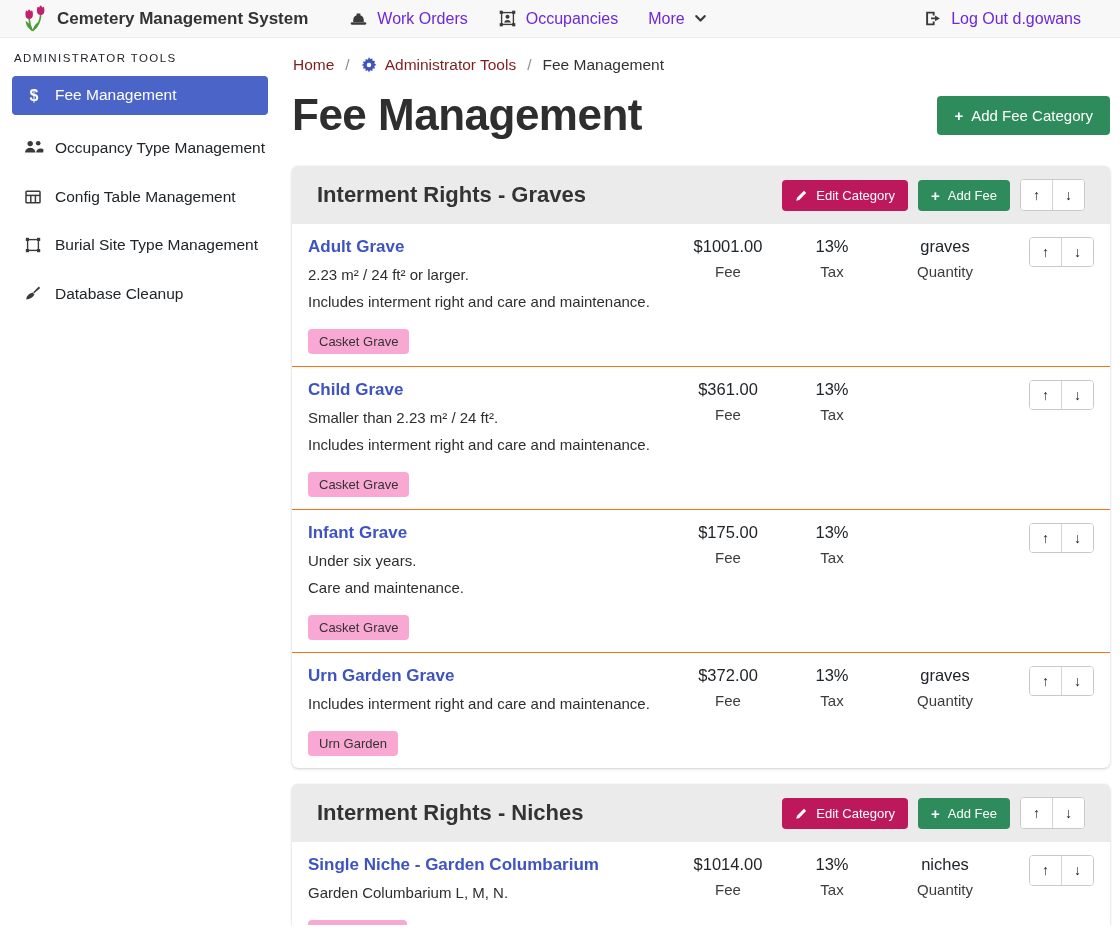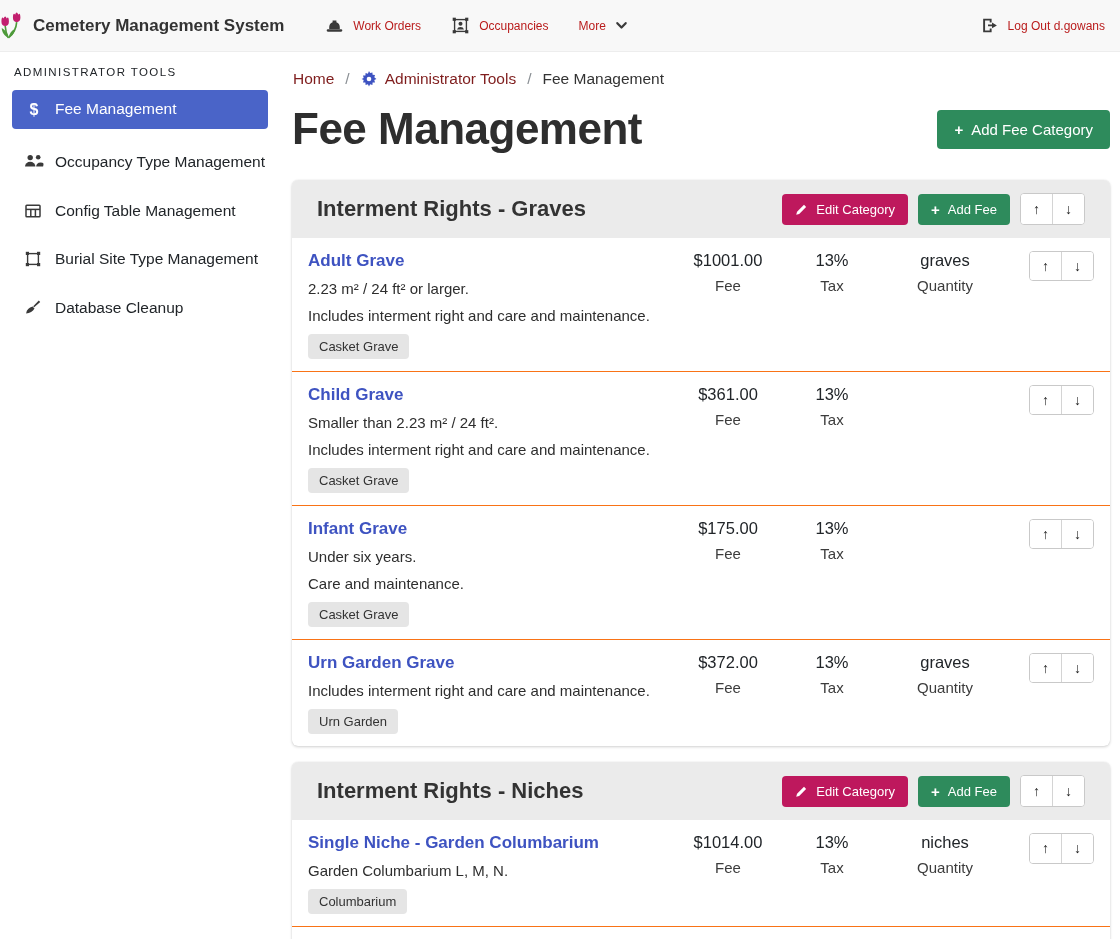--- a/index.html
+++ b/index.html
@@ -5,28 +5,28 @@
   * { box-sizing: border-box; margin: 0; padding: 0; }
   html, body { width: 1120px; height: 939px; overflow: hidden; }
   body {
     font-family: "Liberation Sans", "DejaVu Sans", sans-serif;
     background: #fff; color: #212529; font-size: 15px;
   }
   svg { display: block; }
 
   
   .navbar {
-    height: 52px; background: #f8f8f8; border-bottom: 1px solid #ededed;
-    display: flex; align-items: center; padding: 0 0;
+    height: 38px; background: #f8f8f8; border-bottom: 1px solid #ededed;
+    display: flex; align-items: center; padding: 0 24px;
   }
   .brand { display: flex; align-items: center; gap: 10px; margin-right: 26px; cursor: pointer; }
   .brand-title { font-size: 17px; font-weight: 700; color: #333; }
   .nav-item {
     display: flex; align-items: center; gap: 9px; margin: 0 15px;
-    font-size: 12px; color: #b91c1c; cursor: pointer;
+    font-size: 16px; color: #6d28d9; cursor: pointer;
   }
   .nav-item .navicon { color: #3a3a3a; }
   .nav-right { margin-left: auto; }
 
   
   .shell { display: flex; height: 887px; }
   .sidebar { width: 280px; flex: none; padding-top: 12px; }
   .main { flex: 1; padding: 10px 10px 0 12px; overflow: hidden; }
 
   
@@ -78,21 +78,21 @@
   .card-title { flex: 1; font-size: 22px; font-weight: 600; color: #333; }
   .card-actions { display: flex; align-items: center; gap: 10px; }
   .card-actions .arrow-btn { padding: 6px 12px; }
 
   .fee-row { display: flex; padding: 13px 16px 12px 16px; }
   .fee-row + .fee-row { border-top: 1px solid #f97316; }
   .fee-main { flex: 1; min-width: 0; padding-right: 6px; }
   .fee-name { font-size: 17px; font-weight: 700; color: #3e53c1; text-decoration: none; display: inline-block; margin-bottom: 9px; cursor: pointer; }
   .fee-desc { font-size: 15px; color: #2e2e2e; margin-bottom: 10px; }
   .fee-desc:empty { display: none; }
-  .badge { display: inline-block; background: #e5e5e5; border-radius: 4px; padding: 5px 11px; font-size: 13px; color: #333; margin-top: 0; }
+  .badge { display: inline-block; background: #f9a8d4; border-radius: 4px; padding: 5px 11px; font-size: 13px; color: #333; margin-top: 9px; }
   .fee-col { width: 104px; flex: none; text-align: center; }
   .fee-col.qty { width: 122px; }
   .col-value { font-size: 16.5px; color: #212529; }
   .col-label { font-size: 15px; color: #3c3c3c; margin-top: 7px; }
   .row-arrows { width: 88px; flex: none; display: flex; justify-content: flex-end; align-items: flex-start; }
   .qty-hidden { visibility: hidden; }
 </style>
 </head>
 <body>
 

